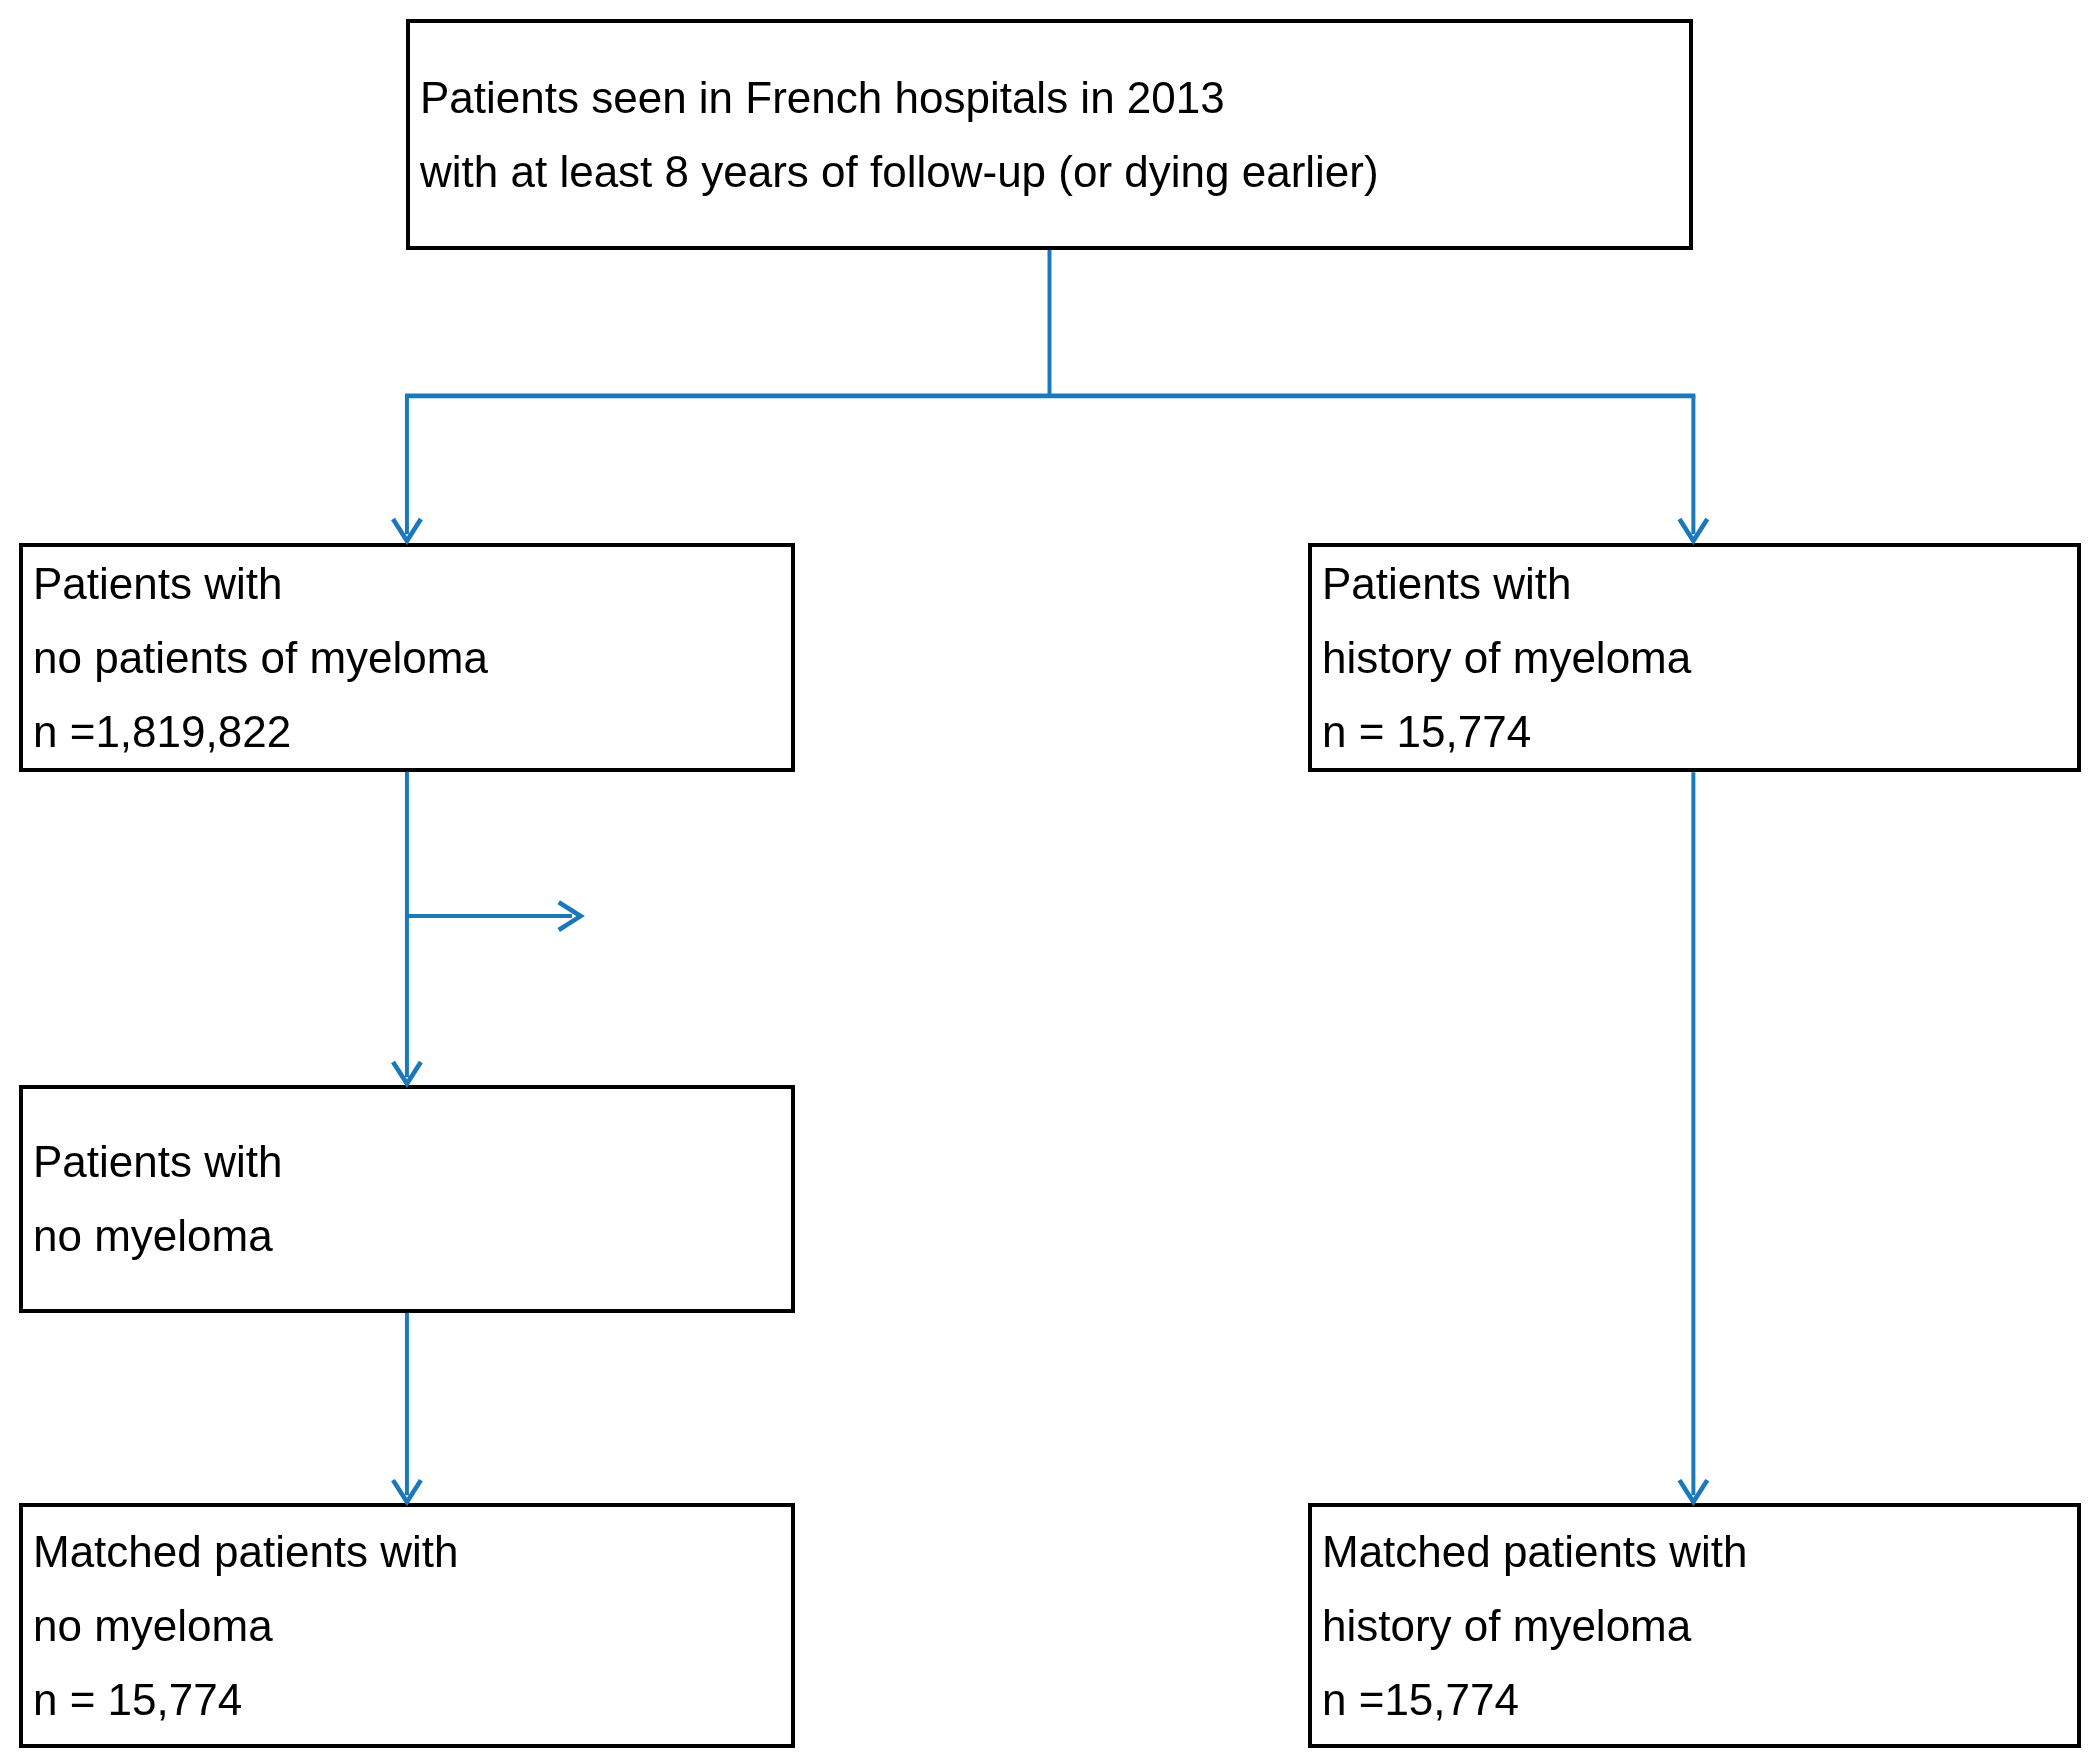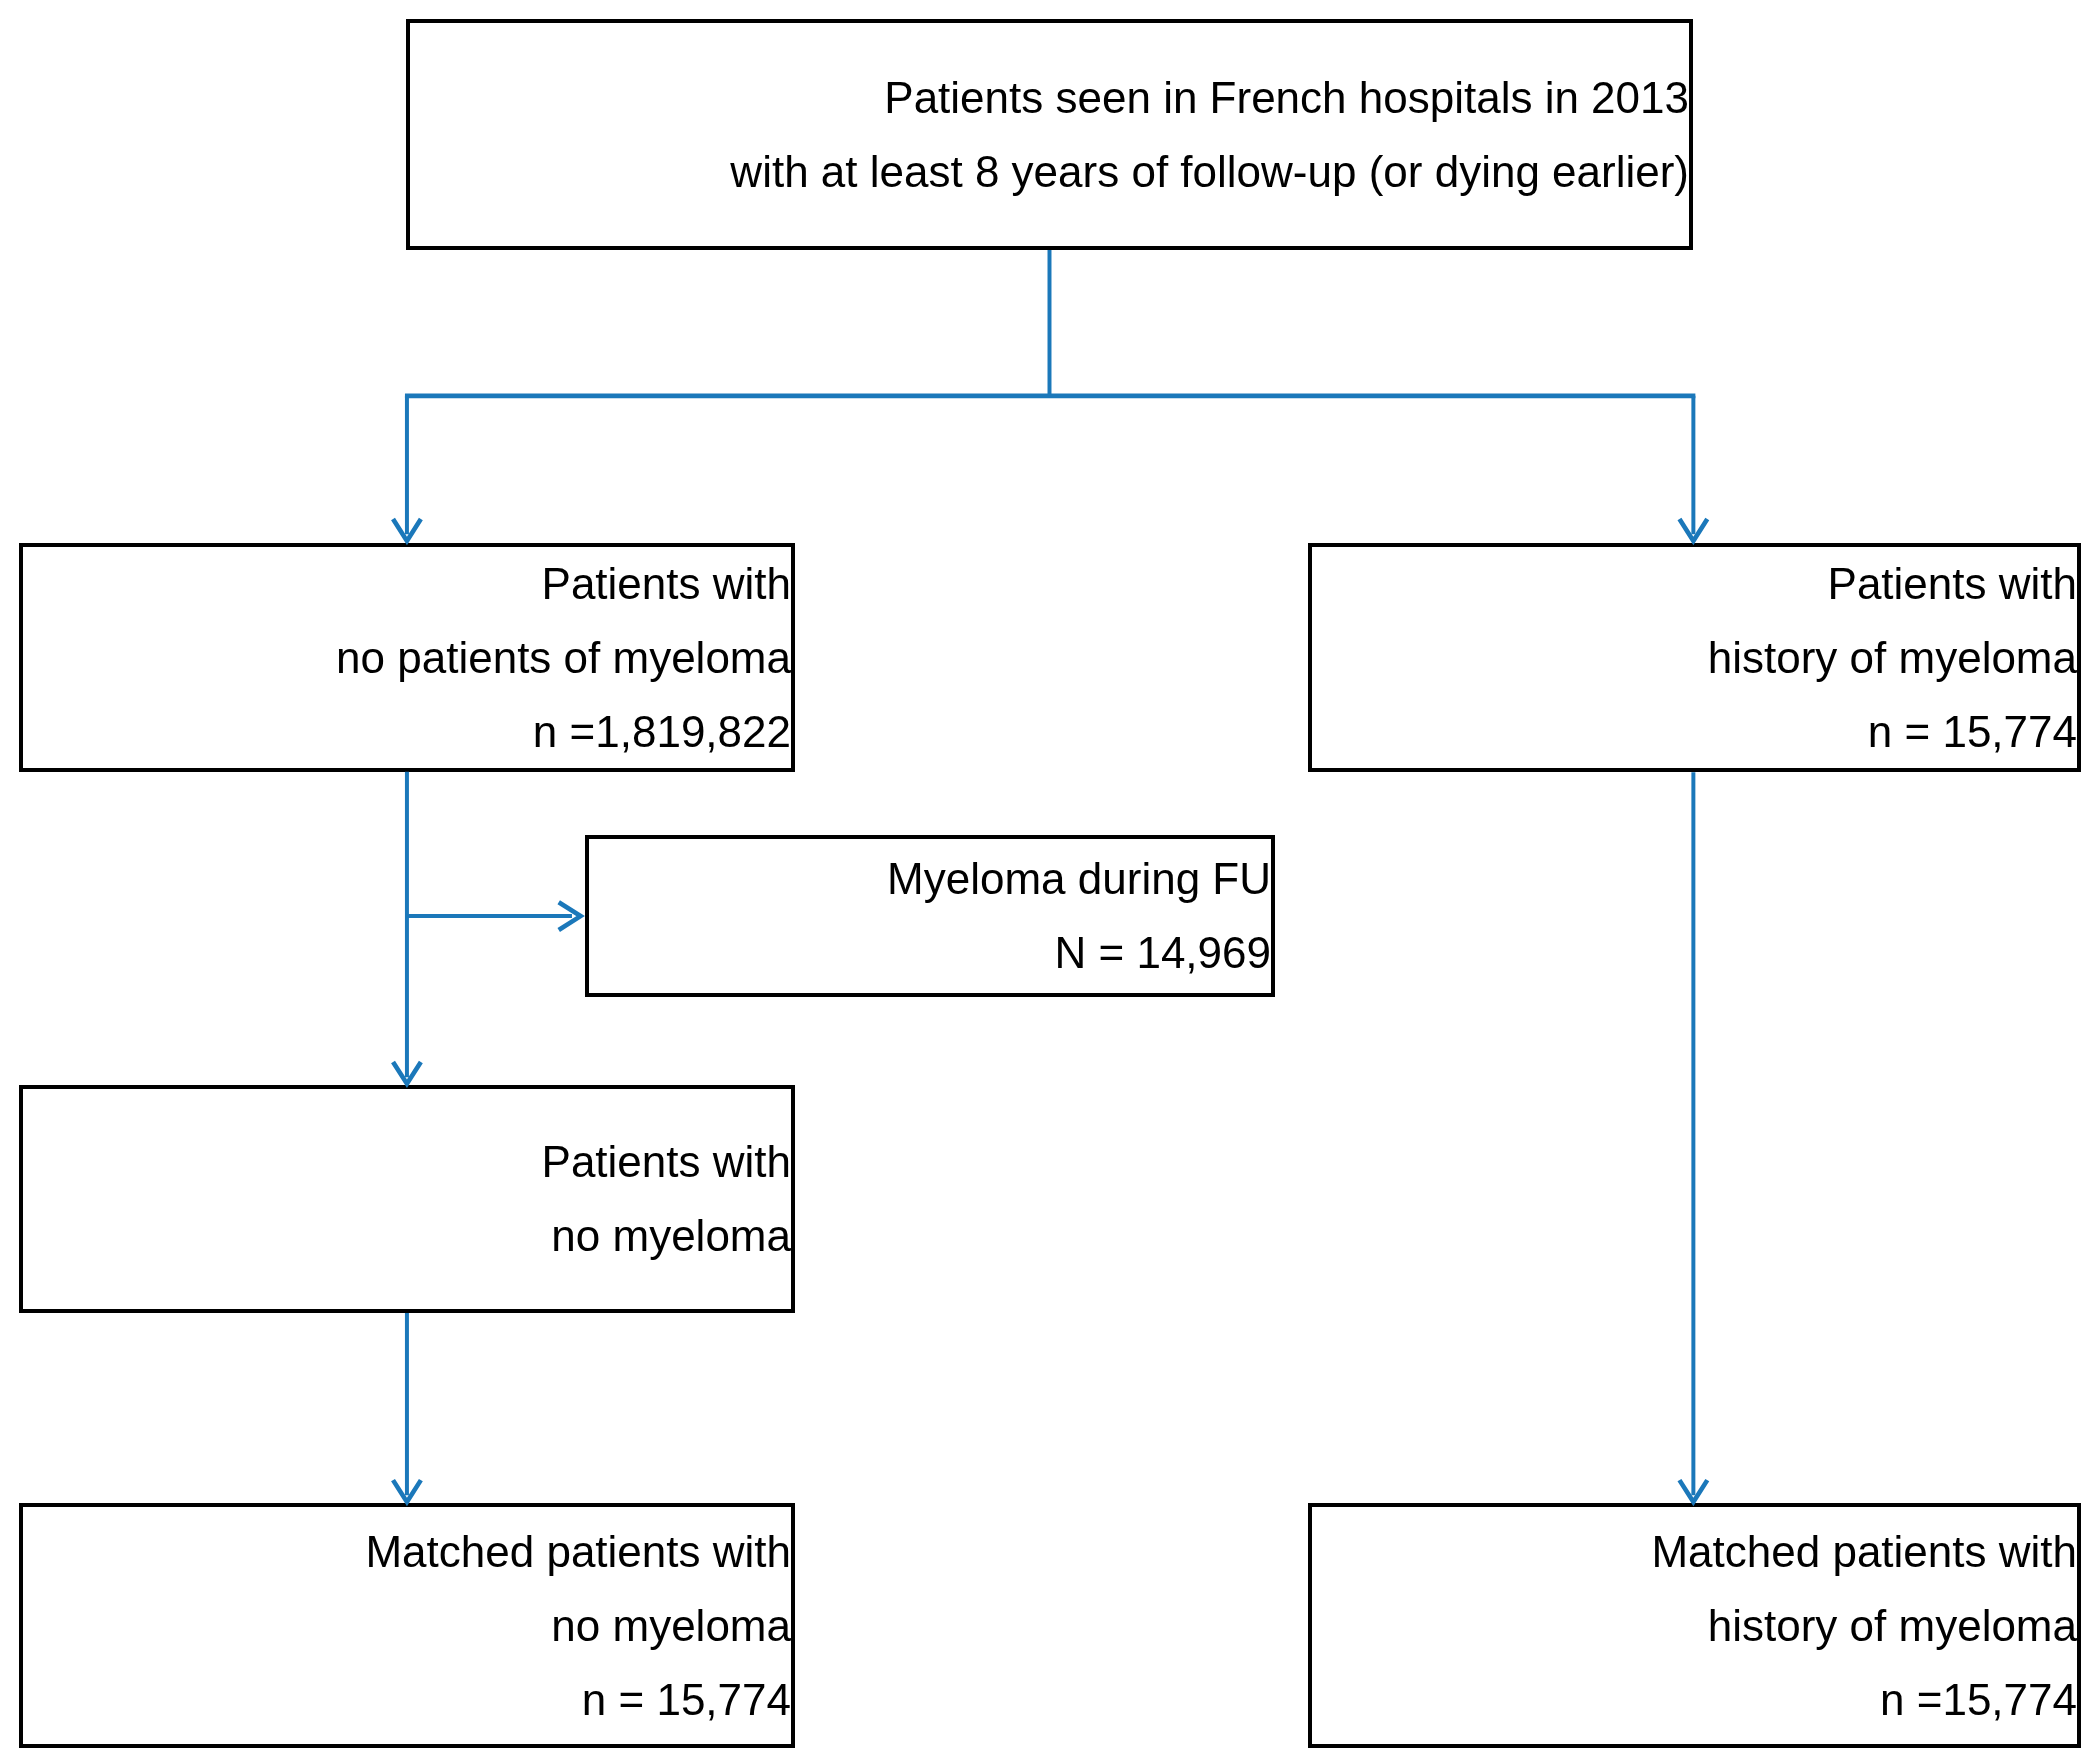--- a/index.html
+++ b/index.html
@@ -16,21 +16,21 @@
     overflow: hidden;
   }
   .node {
     position: absolute;
     box-sizing: border-box;
     border: 4px solid #000000;
     background: #ffffff;
     display: flex;
     flex-direction: column;
     justify-content: center;
-    align-items: flex-end;
+    align-items: flex-start;
     text-align: center;
     color: #000000;
     font-size: 44px;
     line-height: 74px;
     z-index: 1;
     padding-left: 10px;
   }
   .node .line { white-space: nowrap; }
 
   
@@ -77,24 +77,20 @@
     <div class="line">no patients of myeloma</div>
     <div class="line">n =1,819,822</div>
   </div>
 
   <div class="node" id="node-history">
     <div class="line">Patients with</div>
     <div class="line">history of myeloma</div>
     <div class="line">n = 15,774</div>
   </div>
 
-  <div class="node" id="node-myeloma-fu">
-    <div class="line">Myeloma during FU</div>
-    <div class="line">N = 14,969</div>
-  </div>
 
   <div class="node" id="node-no-myeloma">
     <div class="line">Patients with</div>
     <div class="line">no myeloma</div>
   </div>
 
   <div class="node" id="node-matched-no">
     <div class="line">Matched patients with</div>
     <div class="line">no myeloma</div>
     <div class="line">n = 15,774</div>

